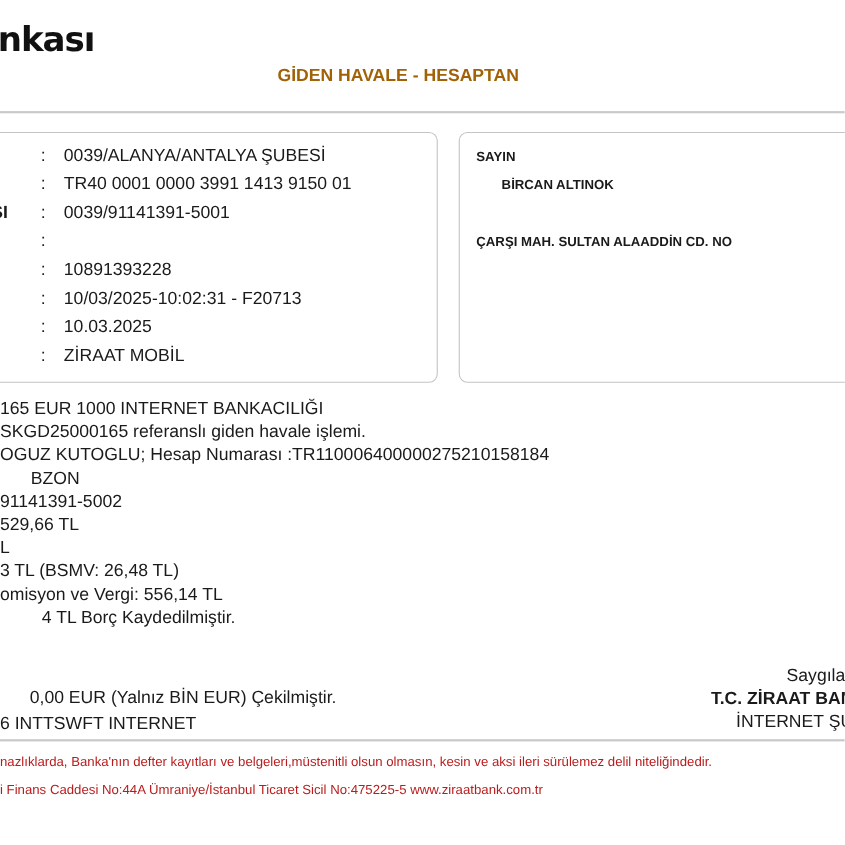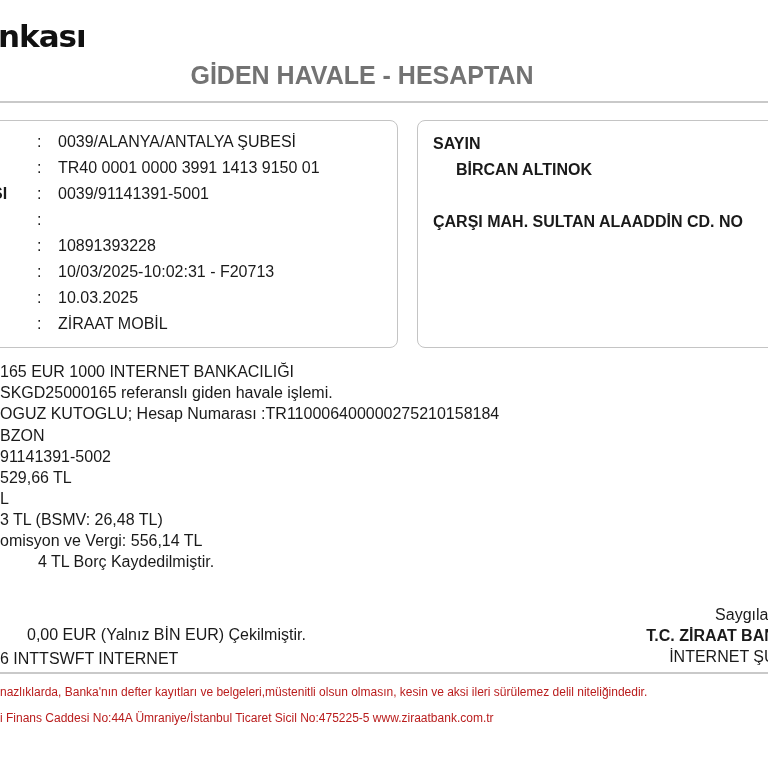--- a/index.html
+++ b/index.html
@@ -8,33 +8,33 @@
       font-family: "Liberation Sans", "DejaVu Sans", sans-serif;
       color: #1a1a1a;
     }
     .abs { position: absolute; white-space: nowrap; }
     .logo {
       left: -2px; top: 18px; font-size: 31px; font-weight: bold;
       letter-spacing: -1px; color: #111; font-family: "DejaVu Sans", sans-serif;
     }
     .title {
       left: 0; width: 724px; top: 61px; text-align: center;
-      font-size: 25px; font-weight: bold; color: #737373;
+      font-size: 16px; font-weight: bold; color: #a16207;
     }
     .hr { position: absolute; left: 0; width: 768px; height: 2px; background: #c9c9c9; }
     .box {
       position: absolute; border: 1.5px solid #c4c4c4; border-radius: 8px; background: #fff;
     }
     .box-left { left: -12px; top: 120px; width: 408px; height: 226px; }
     .box-right { left: 417px; top: 120px; width: 370px; height: 226px; }
     .row { position: absolute; left: 0; height: 26px; font-size: 16px; }
     .row .lbl { position: absolute; left: -22px; font-weight: bold; }
     .row .colon { position: absolute; left: 37px; }
     .row .val { position: absolute; left: 58px; white-space: nowrap; }
-    .rcp { left: 433px; font-size: 16px; font-weight: bold; }
+    .rcp { left: 433px; font-size: 12px; font-weight: bold; }
     .body-line { left: 0; font-size: 16px; }
     .sign { font-size: 16px; text-align: right; right: -36px; }
     .foot { left: 0; font-size: 12px; color: #b91c1c; }
   </style>
 </head>
 <body>
 
 <div class="abs logo">nkası</div>
 <div class="abs title">GİDEN HAVALE - HESAPTAN</div>
 <div class="hr" style="top:101px;"></div>
@@ -85,21 +85,21 @@
 
 <div class="box box-right"></div>
 <div class="abs rcp" style="top:135px;">SAYIN</div>
 <div class="abs rcp" style="top:161px;margin-left:23px;">BİRCAN ALTINOK</div>
 <div class="abs rcp" style="top:213px;">ÇARŞI MAH. SULTAN ALAADDİN CD. NO</div>
 
 <div>
   <div class="abs body-line" style="top:363px;">165 EUR 1000 INTERNET BANKACILIĞI</div>
   <div class="abs body-line" style="top:384px;">SKGD25000165 referanslı giden havale işlemi.</div>
   <div class="abs body-line" style="top:405px;">OGUZ KUTOGLU; Hesap Numarası :TR110006400000275210158184</div>
-  <div class="abs body-line" style="top:427px;">BZON</div>
+  <div class="abs body-line" style="top:427px;margin-left:28px;">BZON</div>
   <div class="abs body-line" style="top:448px;"> 91141391-5002</div>
   <div class="abs body-line" style="top:469px;">529,66 TL</div>
   <div class="abs body-line" style="top:490px;">L</div>
   <div class="abs body-line" style="top:511px;">3 TL (BSMV: 26,48 TL)</div>
   <div class="abs body-line" style="top:532px;">omisyon ve Vergi: 556,14 TL</div>
   <div class="abs body-line" style="top:553px;padding-left:38px;">4 TL Borç Kaydedilmiştir.</div>
 </div>
 
 <div class="abs body-line" style="top:626px;padding-left:27px;">0,00 EUR (Yalnız BİN EUR) Çekilmiştir.</div>
 <div class="abs body-line" style="top:650px;">6 INTTSWFT INTERNET</div>

